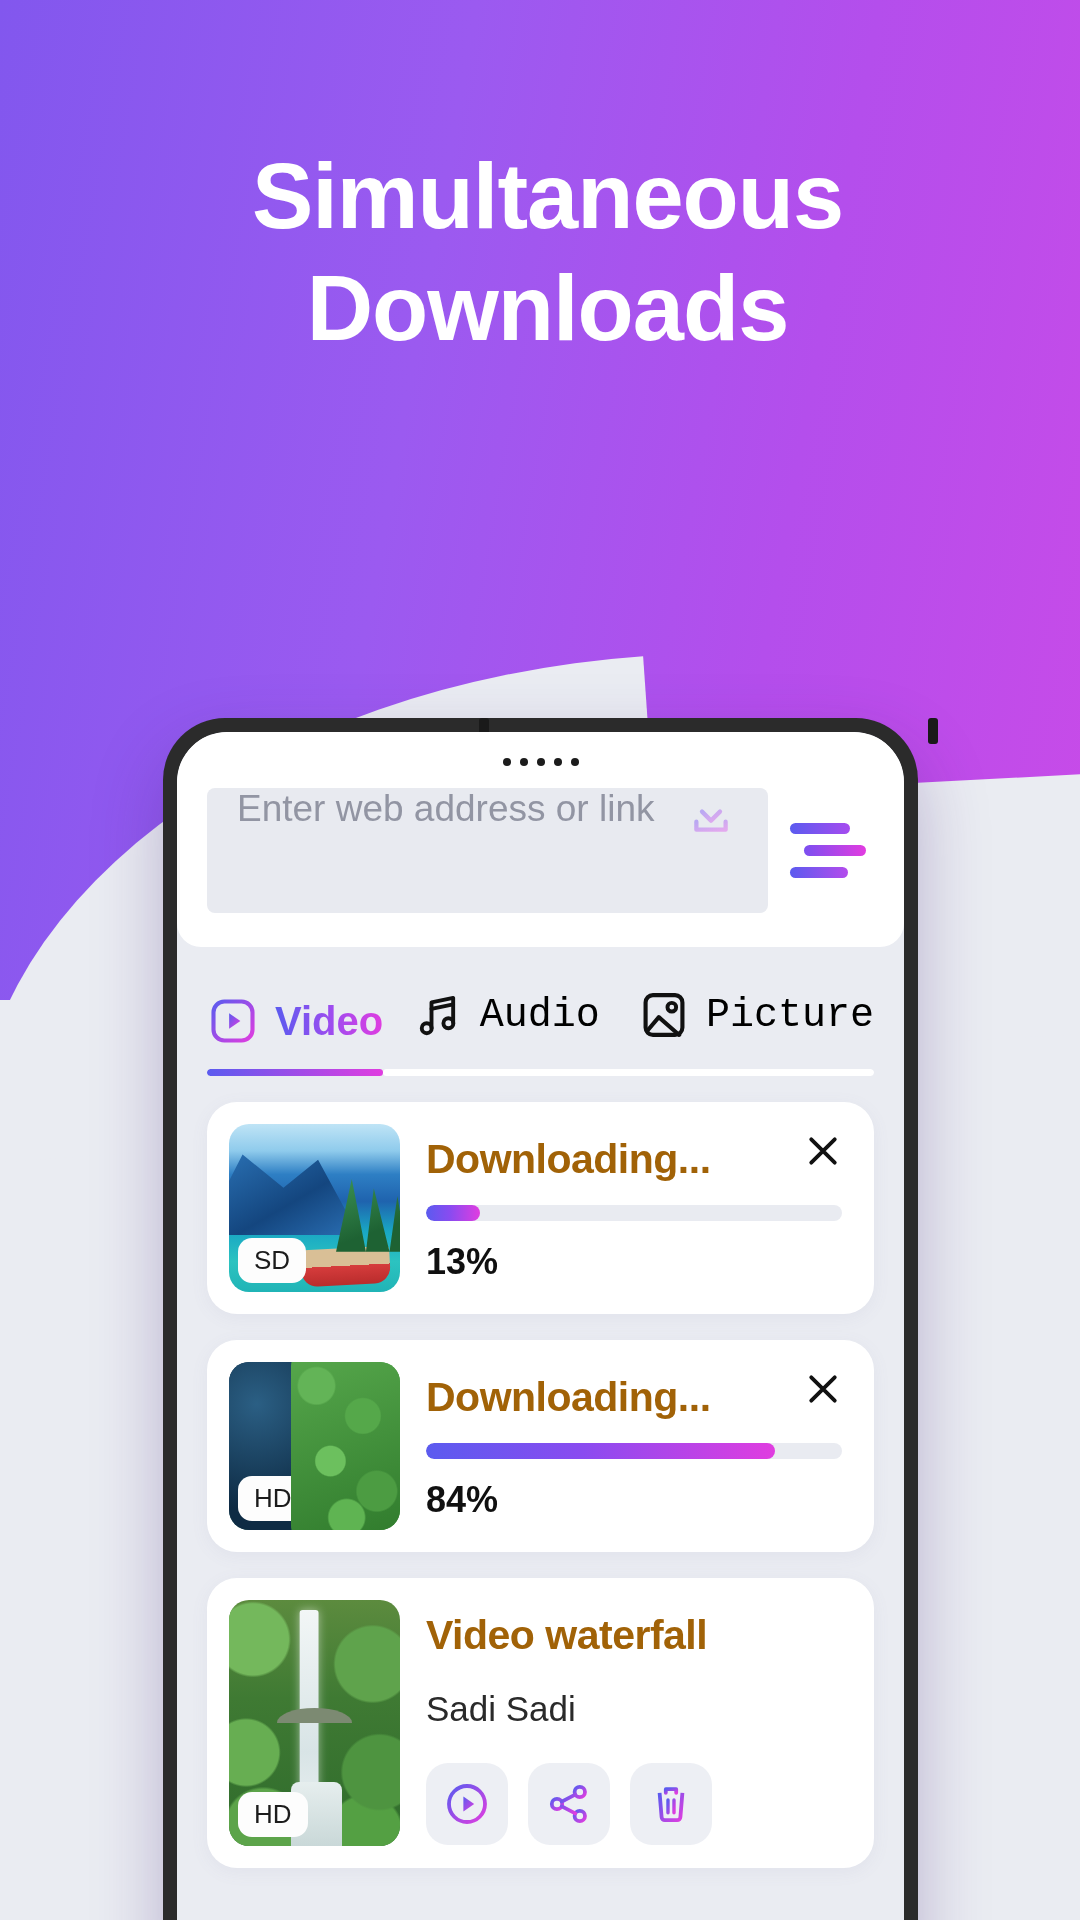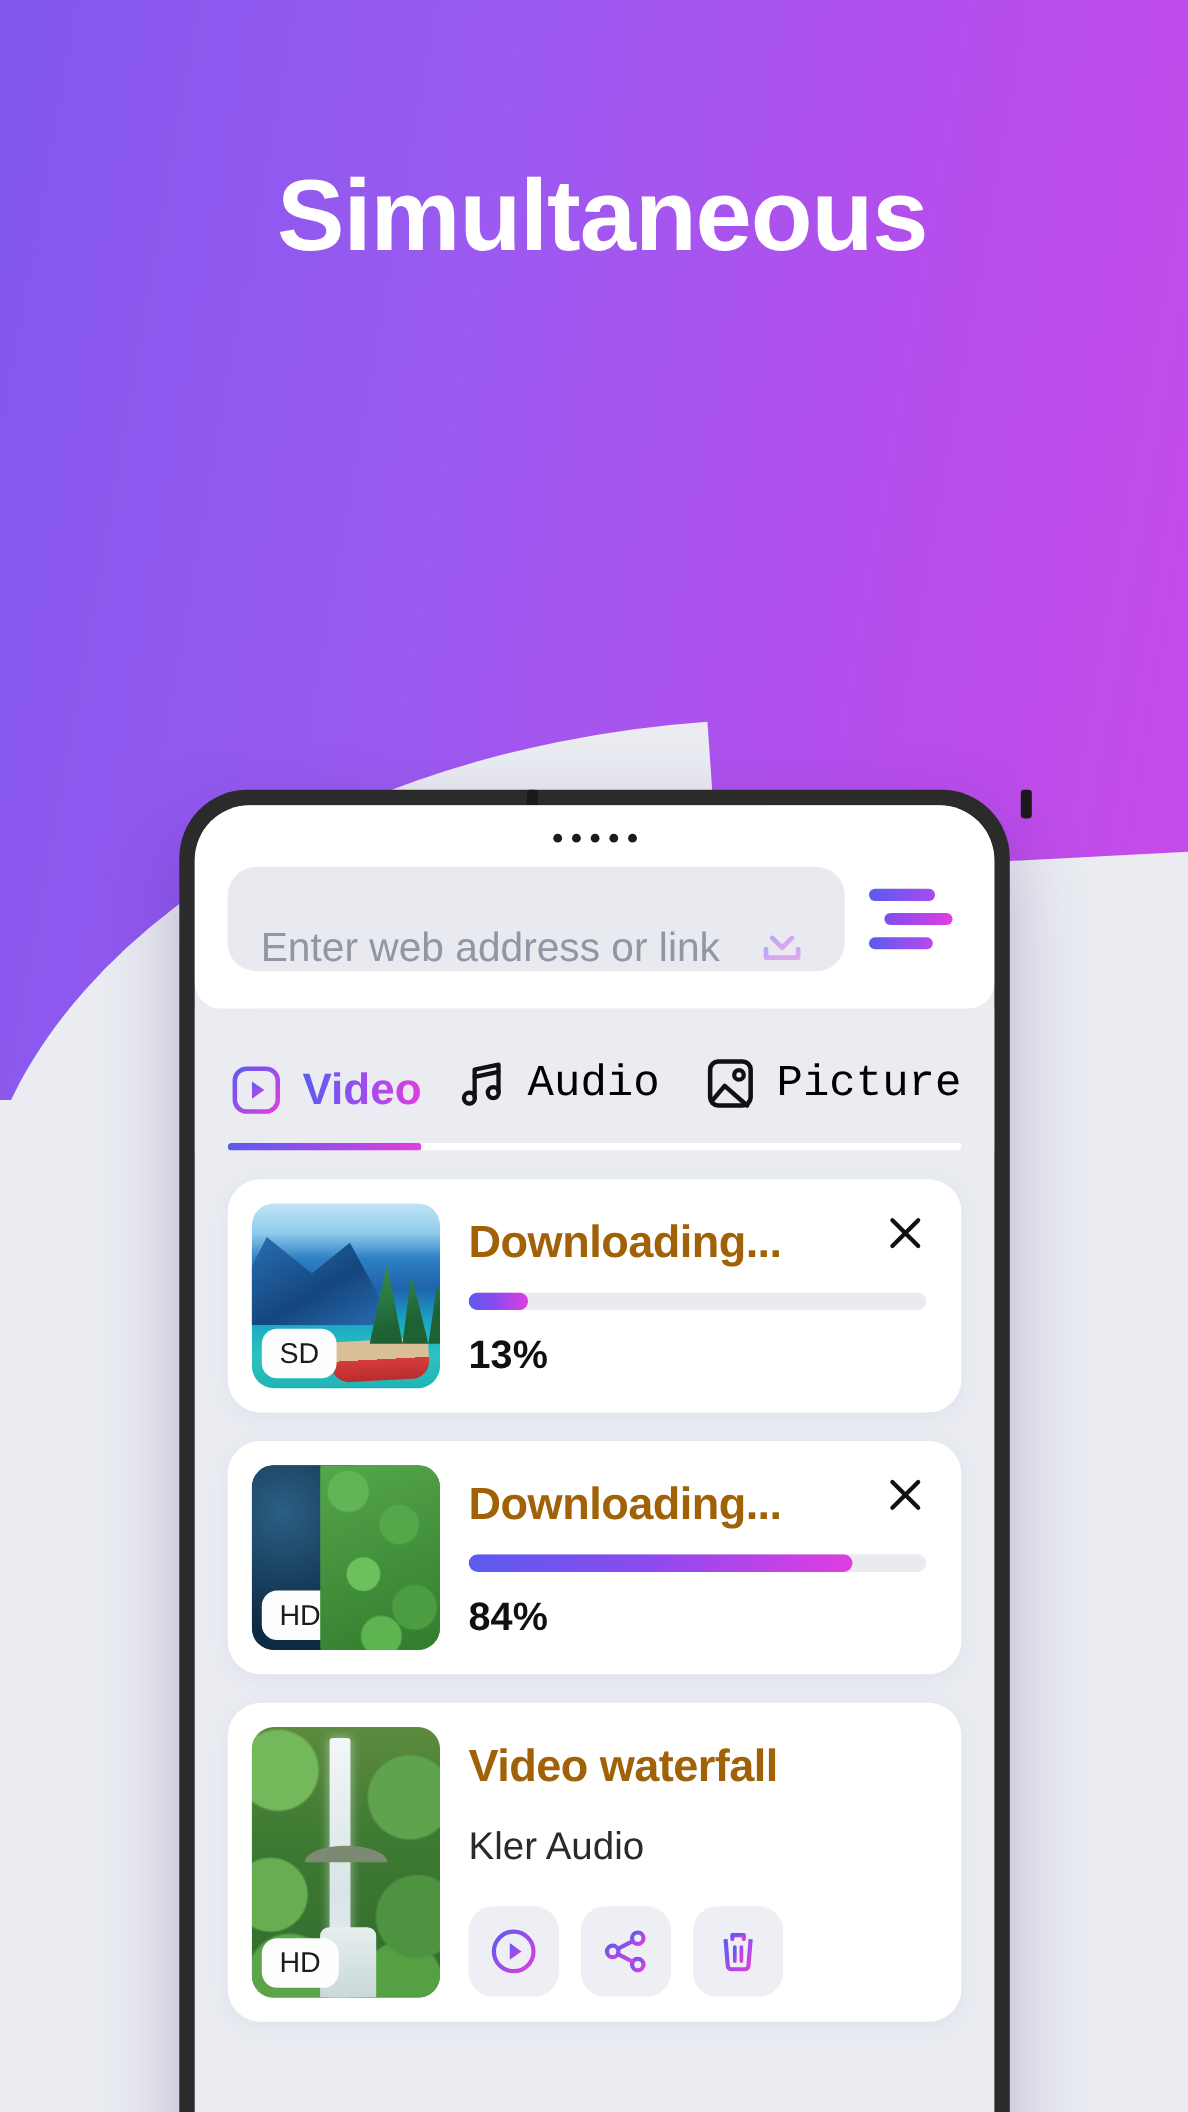--- a/index.html
+++ b/index.html
@@ -64,22 +64,22 @@
   #app-header {
     background:#FFFFFF;
     border-radius:50px 50px 24px 24px;
     padding:26px 30px 34px 30px;
   }
   #status-dots { display:flex; gap:9px; justify-content:center; margin-bottom:22px; }
   #status-dots i { width:8px; height:8px; border-radius:50%; background:#1C1C1C; display:block; }
 
   #search-row { display:flex; align-items:center; gap:14px; }
   #search-field {
-    flex:1; height:95px; background:#E8EAF0; border-radius:26px;
-    display:flex; align-items:flex-end; padding:0 30px; gap:12px;
+    flex:1; height:125px; background:#E8EAF0; border-radius:8px;
+    display:flex; align-items:flex-start; padding:0 30px; gap:12px;
   }
   #search-placeholder {
     flex:1; font-size:37px; color:#9295A3; font-weight:normal;
     white-space:nowrap; overflow:hidden;
   }
   #download-icon { width:54px; height:54px; flex:none; }
   #menu-btn {
     width:92px; height:92px; flex:none;
     display:flex; flex-direction:column; justify-content:center; gap:11px;
     padding-left:8px;
@@ -203,20 +203,21 @@
 
 <div id="bg-wrap">
   <div id="bg-gray"></div>
   <div id="bg-purple"></div>
   <div id="bg-curve"></div>
   <div id="bg-right-fill"></div>
 </div>
 
 <div id="headline">
   <span class="line">Simultaneous</span>
+  <span class="line">Downloads</span>
 </div>
 
 <div id="phone">
   <span class="bezel-btn b1"></span>
   <span class="bezel-btn b2"></span>
 
   <div id="screen">
 
     <div id="app-header">
 
@@ -336,21 +337,21 @@
 
       <div class="card tall">
         <div class="thumb art-falls">
           <span class="fall"></span>
           <span class="ledge"></span>
           <span class="pool"></span>
           <span class="quality-badge">HD</span>
         </div>
         <div class="card-body">
           <div class="card-title">Video waterfall</div>
-          <div class="card-sub">Kler Audio</div>
+          <div class="card-sub">Sadi Sadi</div>
 
           <div class="actions">
             <div class="action-btn">
               <svg width="48" height="48" viewBox="0 0 24 24" fill="none">
                 <defs>
                   <linearGradient id="gP" x1="0" y1="0" x2="1" y2="1">
                     <stop offset="0%" stop-color="#5B5BEF"></stop>
                       <stop offset="100%" stop-color="#E03DE0"></stop>
                   </linearGradient>
                 </defs>

